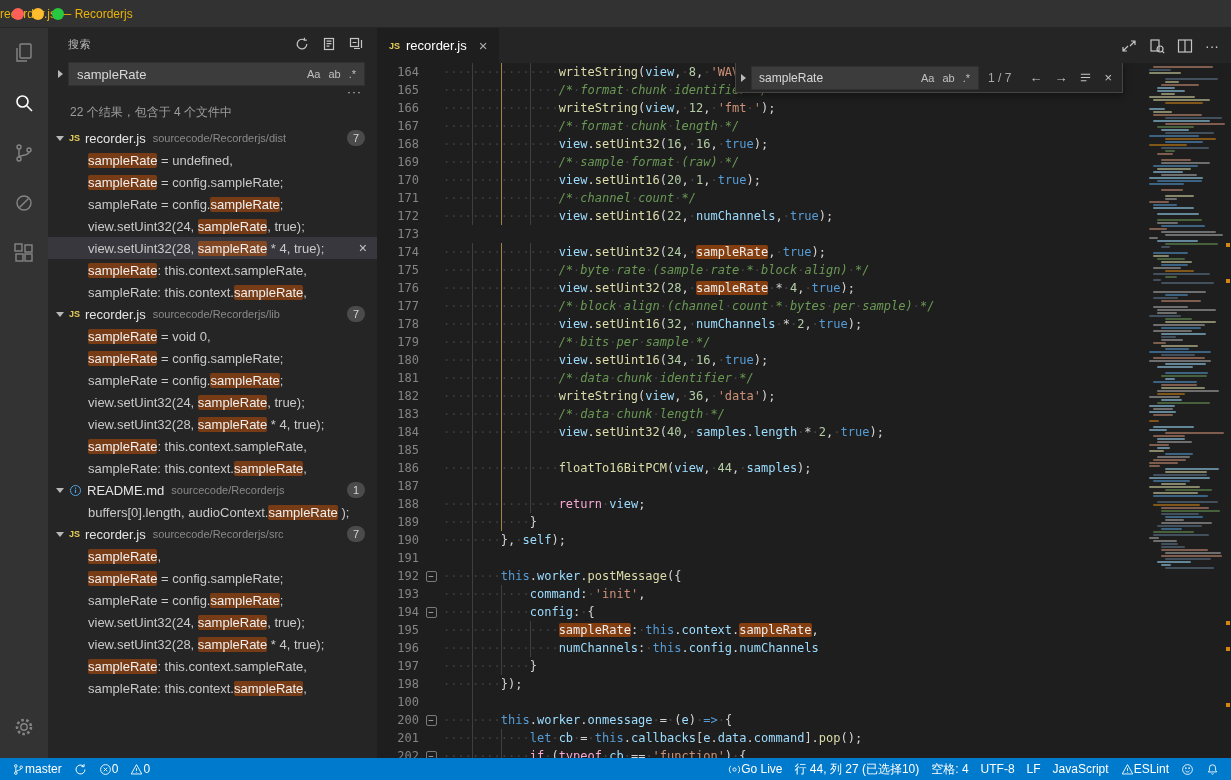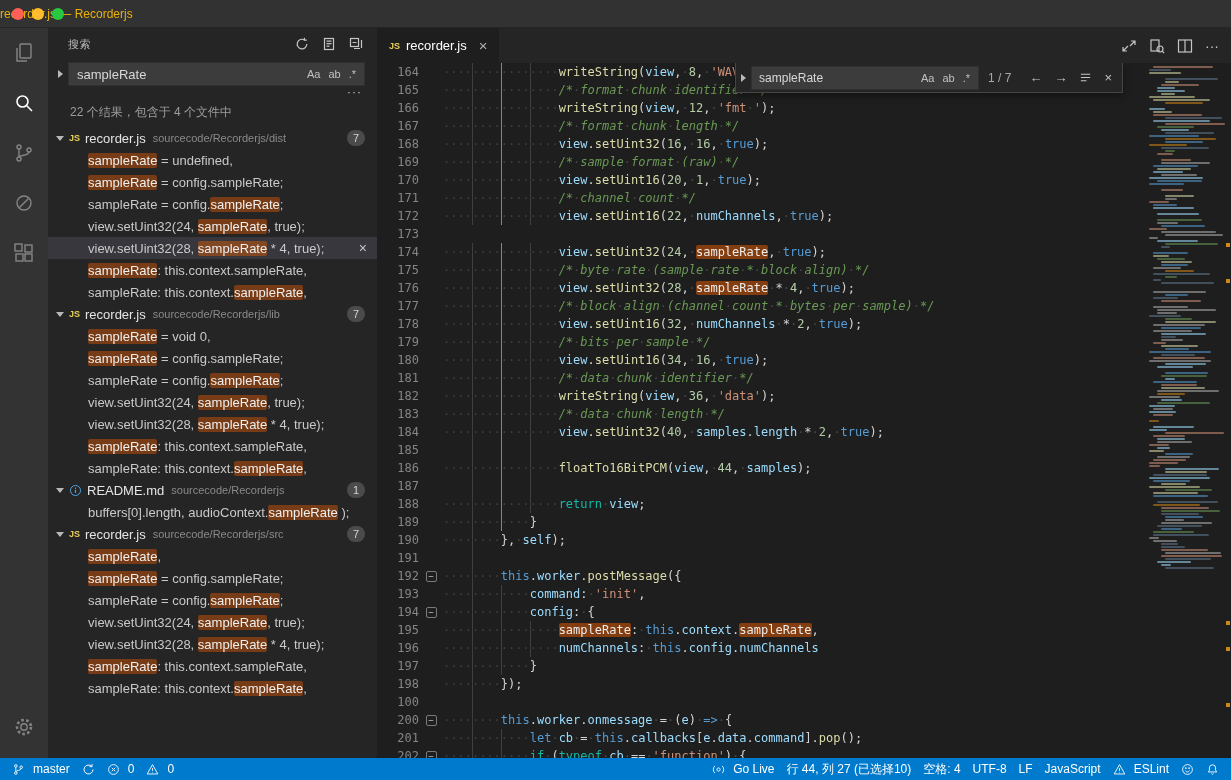--- a/index.html
+++ b/index.html
@@ -66,42 +66,42 @@
   .foldcol{width:24px;flex:none;display:flex;align-items:center;justify-content:center}
   .foldbox{width:11px;height:11px;border:1px solid #7a7a7a;border-radius:2px;color:#bdbdbd;font-size:9px;line-height:9px;display:flex;align-items:center;justify-content:center;cursor:pointer}
   .codetext{flex:none;white-space:pre;color:#d4d4d4}
   .ind{display:inline-block;white-space:pre;color:#3d4043}
   .ind.g{box-shadow:inset 1px 0 0 #3f3f41}
   .ind.ag{box-shadow:inset 1px 0 0 #a08445}
   .blank .ind{color:transparent}
   .ws{color:#474747}
   .tk-cm{color:#6a9955;font-style:italic}
   .tk-kw{color:#569cd6}
-  .tk-ct{color:#14b8a6}
+  .tk-ct{color:#f9a8d4}
   .tk-fn{color:#dcdcaa}
   .tk-v{color:#9cdcfe}
   .tk-n{color:#b5cea8}
   .tk-s{color:#ce9178}
   .tk-p{color:#d4d4d4}
   .tk-hl{background:rgba(234,92,0,.5);color:#ececec;border-radius:2px}
 
   .findwidget{position:absolute;top:0;right:108px;height:30px;background:#252526;border:1px solid #454545;border-top:none;display:flex;align-items:center;padding-right:4px;box-shadow:0 2px 8px rgba(0,0,0,.45);z-index:40;font-family:"Liberation Sans","DejaVu Sans",sans-serif}
   .fw-chevron{width:15px;display:flex;justify-content:center;cursor:pointer}
   .fw-input{width:228px;height:24px;background:#3c3c3c;display:flex;align-items:center;padding:0 4px 0 7px;font-size:12px;color:#d8d8d8;border:1px solid #303031}
   .fw-count{color:#a8a8a8;font-size:12px;margin:0 12px 0 9px;white-space:nowrap}
   .fw-btn{color:#c5c5c5;padding:0 6px;font-size:13px;cursor:pointer;display:flex;align-items:center}
 
   .minimap{position:absolute;top:0;right:0;bottom:0;width:88px;background:#1e1e1e;z-index:20;padding:3px 4px 0 6px;cursor:pointer}
   .mm-row{height:2px;margin-bottom:1px;opacity:.55;border-radius:1px}
   .ov-mark{position:absolute;right:1px;width:4px;height:4px;background:#d18616;z-index:30}
 
   
   .statusbar{height:22px;background:#007acc;display:flex;align-items:center;color:#ffffff;font-size:12px;padding:0 6px;justify-content:space-between}
   .sb-group{display:flex;align-items:center;height:22px}
-  .status-item{display:flex;align-items:center;gap:8px;padding:0 6px;height:22px;cursor:pointer;white-space:nowrap}
+  .status-item{display:flex;align-items:center;gap:0;padding:0 6px;height:22px;cursor:pointer;white-space:nowrap}
   .status-item svg{display:block}
 </style>
 </head>
 <body>
 
 <div class="app">
 
   <div class="titlebar">
     <div class="lights">
       <span class="light red"></span>

